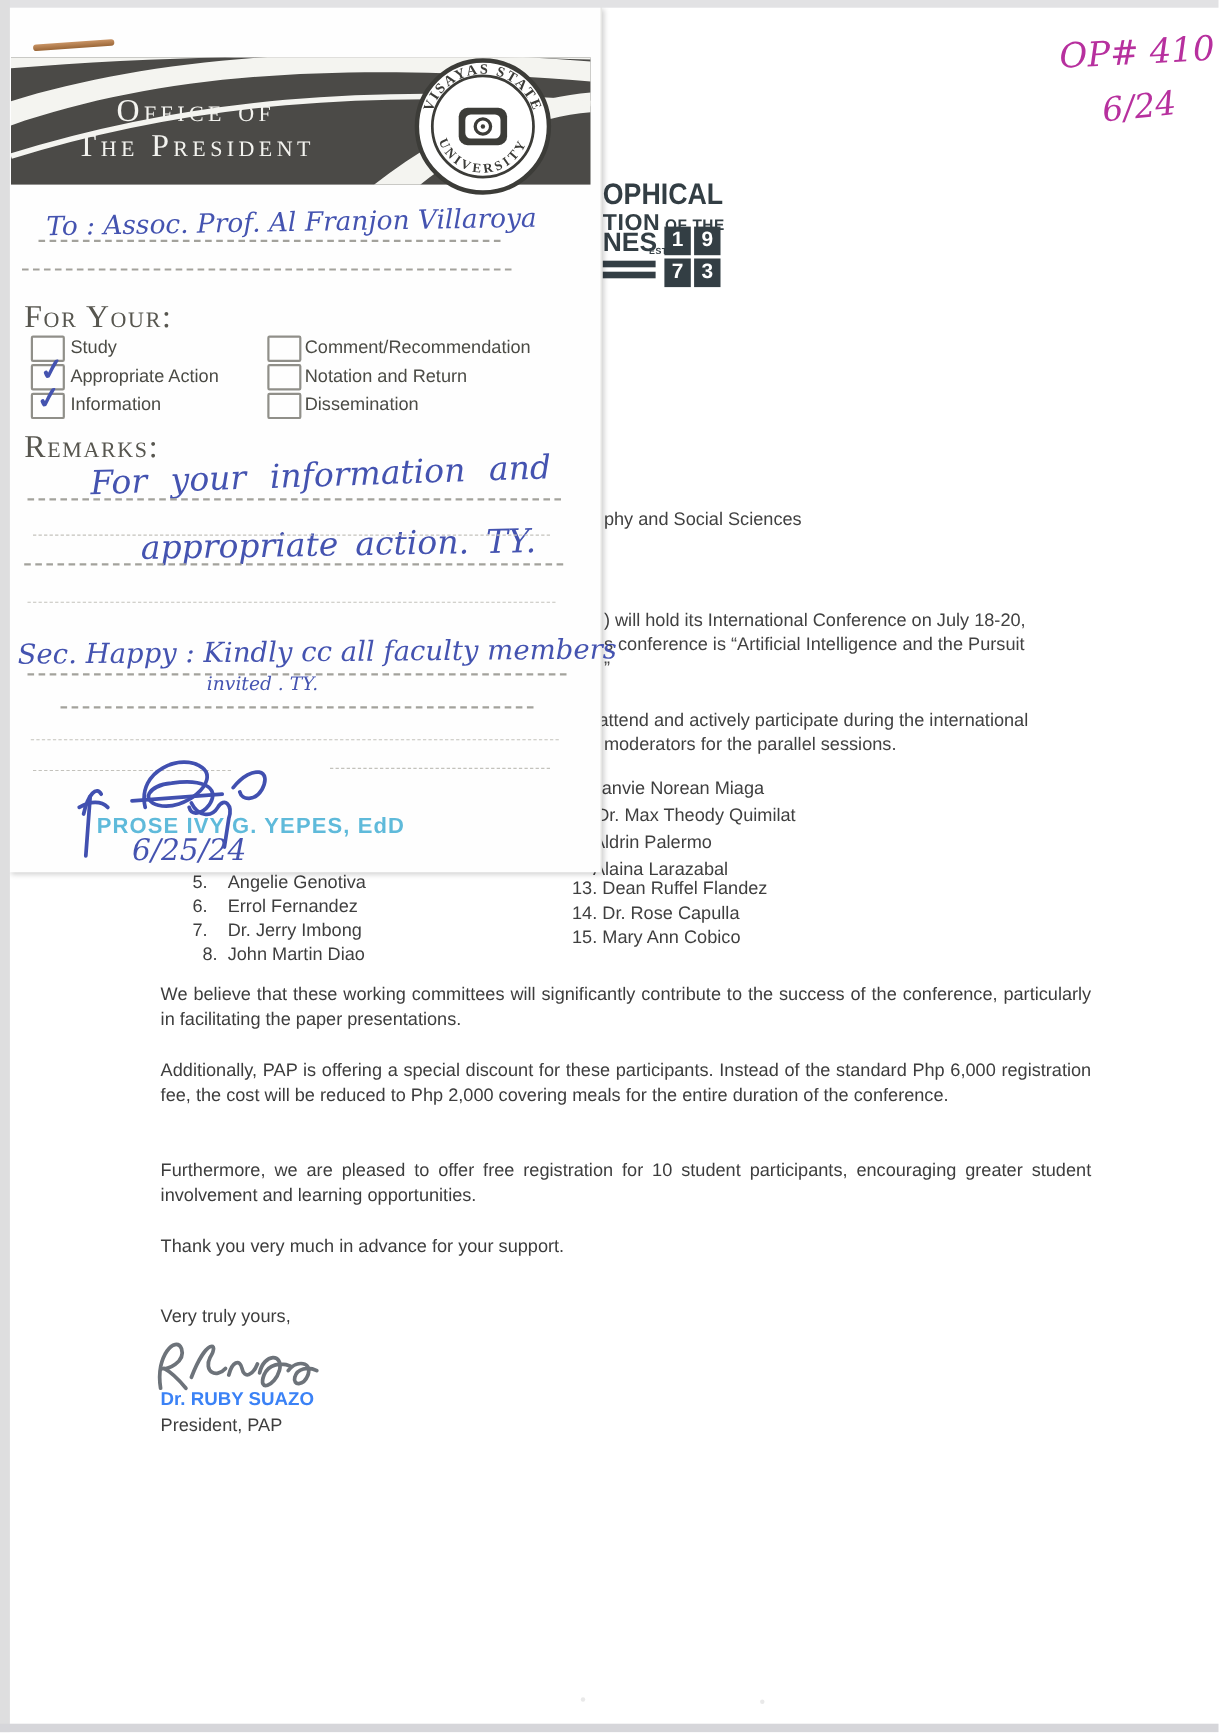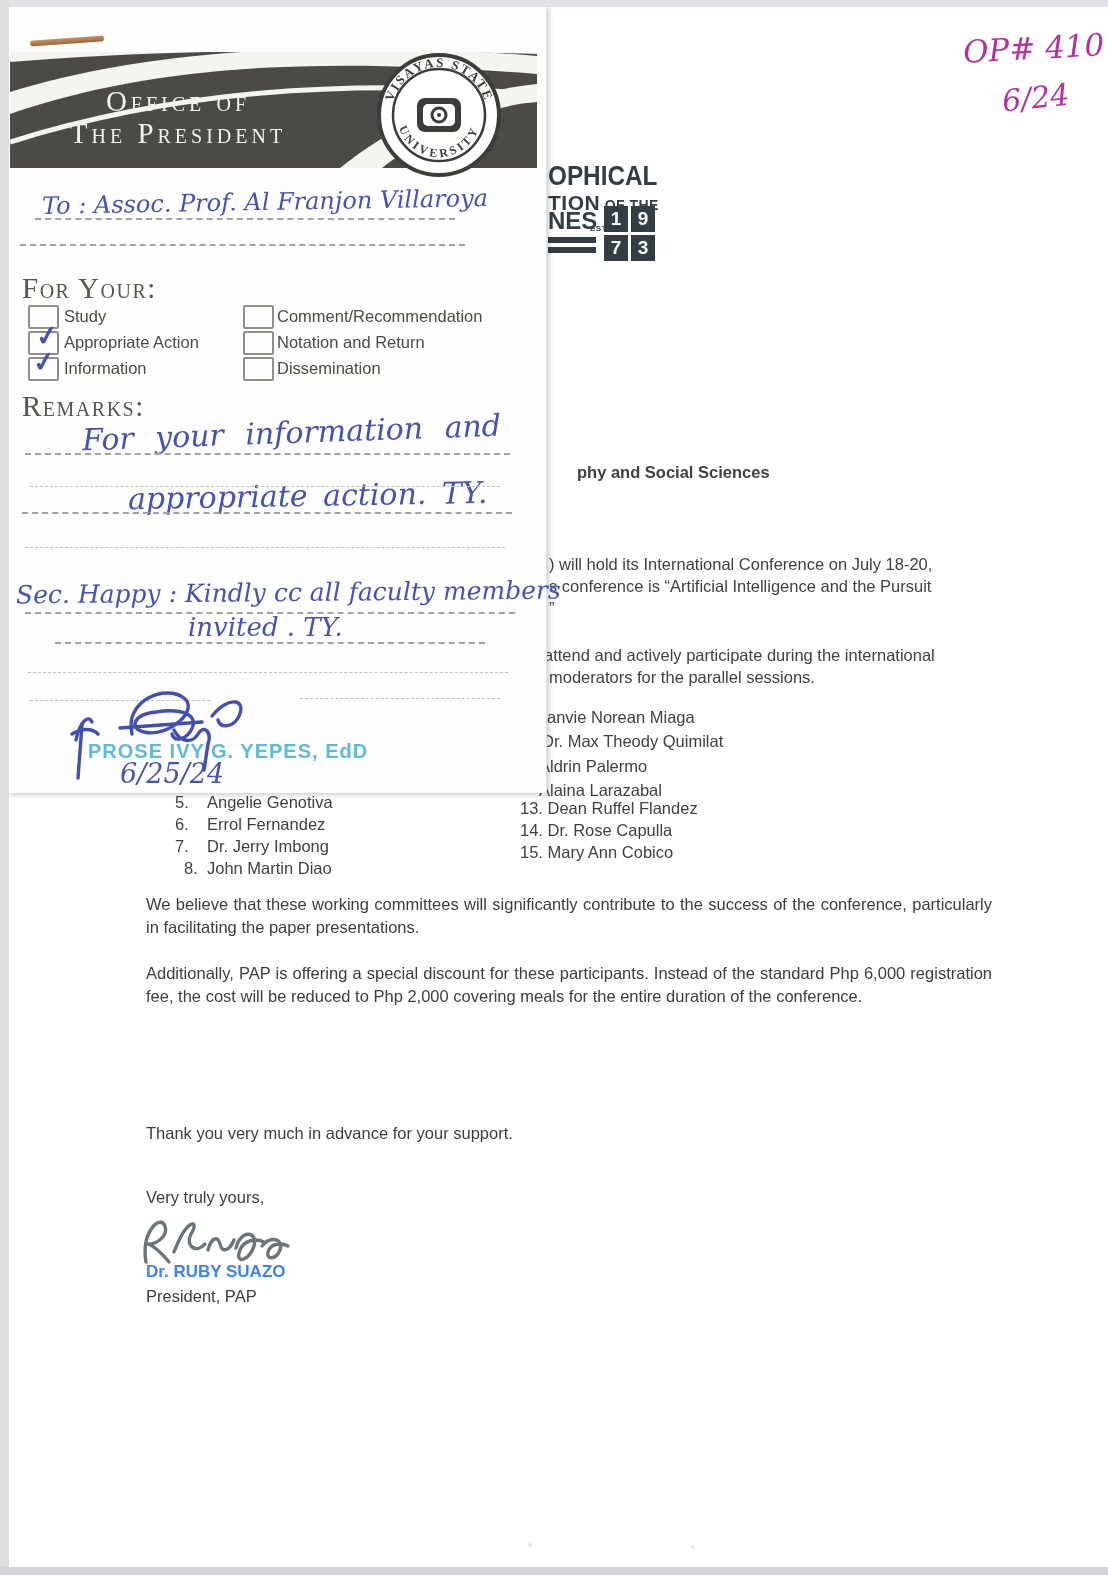--- a/index.html
+++ b/index.html
@@ -67,21 +67,21 @@
     <div class="digitgrid">
       <div class="digit">1</div>
       <div class="digit">9</div>
       <div class="digit">7</div>
       <div class="digit">3</div>
     </div>
     <div class="logobar" style="top:74px;"></div>
     <div class="logobar" style="top:84px;"></div>
   </div>
 
-  <div class="frag" style="left:577px;top:461px;font-weight:bold;">phy and Social Sciences</div>
+  <div class="frag" style="left:549px;top:461px;">phy and Social Sciences</div>
   <div class="frag" style="left:549px;top:553px;">) will hold its International Conference on July 18-20,</div>
   <div class="frag" style="left:549px;top:575px;">s conference is “Artificial Intelligence and the Pursuit</div>
   <div class="frag" style="left:549px;top:597px;">”</div>
   <div class="frag" style="left:544px;top:644px;">attend and actively participate during the international</div>
   <div class="frag" style="left:549px;top:666px;">moderators for the parallel sessions.</div>
 
   <div class="plist-row" style="left:175px;top:791px;">
     <span class="pnum">5.</span><span>Angelie Genotiva</span>
   </div>
   <div class="plist-row" style="left:175px;top:813px;">
@@ -97,20 +97,21 @@
   <div class="plist-row" style="left:547px;top:706px;">anvie Norean Miaga</div>
   <div class="plist-row" style="left:542px;top:730px;">Dr. Max Theody Quimilat</div>
   <div class="plist-row" style="left:539px;top:755px;">Aldrin Palermo</div>
   <div class="plist-row" style="left:539px;top:779px;">Alaina Larazabal</div>
   <div class="plist-row" style="left:520px;top:797px;">13. Dean Ruffel Flandez</div>
   <div class="plist-row" style="left:520px;top:819px;">14. Dr. Rose Capulla</div>
   <div class="plist-row" style="left:520px;top:841px;">15. Mary Ann Cobico</div>
 
   <div class="para" style="top:893px;">We believe that these working committees will significantly contribute to the success of the conference, particularly in facilitating the paper presentations.</div>
   <div class="para" style="top:962px;">Additionally, PAP is offering a special discount for these participants. Instead of the standard Php 6,000 registration fee, the cost will be reduced to Php 2,000 covering meals for the entire duration of the conference.</div>
+  <div class="para" style="top:1053px;">Furthermore, we are pleased to offer free registration for 10 student participants, encouraging greater student involvement and learning opportunities.</div>
   <div class="para" style="top:1122px;text-align:left;">Thank you very much in advance for your support.</div>
 
   <div class="para" style="top:1186px;text-align:left;">Very truly yours,</div>
 
   <svg class="abs" style="left:138px;top:1208px;z-index:1;" width="160" height="62" viewBox="0 0 160 62">
     <g fill="none" stroke="#6d737a" stroke-width="3.4" stroke-linecap="round">
       <path d="M8,54 C3,24 22,6 27,18 C31,30 14,38 9,36 M11,36 C19,40 26,48 31,54"></path>
       <path d="M36,44 C50,8 62,12 53,26 C47,38 58,46 67,36"></path>
       <path d="M70,42 C73,30 80,27 82,36 C84,46 92,42 96,32"></path>
       <path d="M98,40 C102,22 120,22 116,38 C112,52 96,58 102,42 C106,32 118,30 126,34"></path>
@@ -186,21 +187,21 @@
 
     <div class="hw" style="left:74px;top:409px;font-size:30px;word-spacing:12px;transform:rotate(-2deg);">For your information and</div>
     <div class="dash" style="left:17px;top:447px;width:485px;"></div>
     <div class="hw" style="left:120px;top:472px;font-size:30px;word-spacing:6px;transform:rotate(-1deg);">appropriate action. TY.</div>
     <div class="dash light" style="left:22px;top:480px;width:470px;"></div>
     <div class="dash" style="left:14px;top:506px;width:490px;"></div>
     <div class="dash light" style="left:17px;top:541px;width:480px;"></div>
 
     <div class="hw" style="left:8px;top:572px;font-size:25px;transform:rotate(-0.5deg);">Sec. Happy : Kindly cc all faculty members</div>
     <div class="dash" style="left:17px;top:606px;width:490px;"></div>
-    <div class="hw" style="left:180px;top:606px;font-size:26px;">invited . TY.</div>
+    <div class="hw" style="left:180px;top:606px;font-size:17px;">invited . TY.</div>
     <div class="dash" style="left:47px;top:636px;width:430px;"></div>
     <div class="dash light" style="left:20px;top:666px;width:480px;"></div>
     <div class="dash light" style="left:22px;top:694px;width:180px;"></div>
     <div class="dash light" style="left:292px;top:692px;width:200px;"></div>
 
     <svg class="abs" style="left:54px;top:672px;" width="210" height="110" viewBox="0 0 210 110">
       <g fill="none" stroke="#4150b0" stroke-width="3.4" stroke-linecap="round">
         <path d="M14,62 C18,44 26,36 30,44 M10,56 C20,50 30,50 36,56"></path>
         <path d="M20,46 L16,100"></path>
         <path d="M70,56 C62,22 104,6 122,20 C138,32 106,60 82,54 C66,50 72,36 94,34 C118,30 140,36 128,54 C122,62 112,64 110,56"></path>

